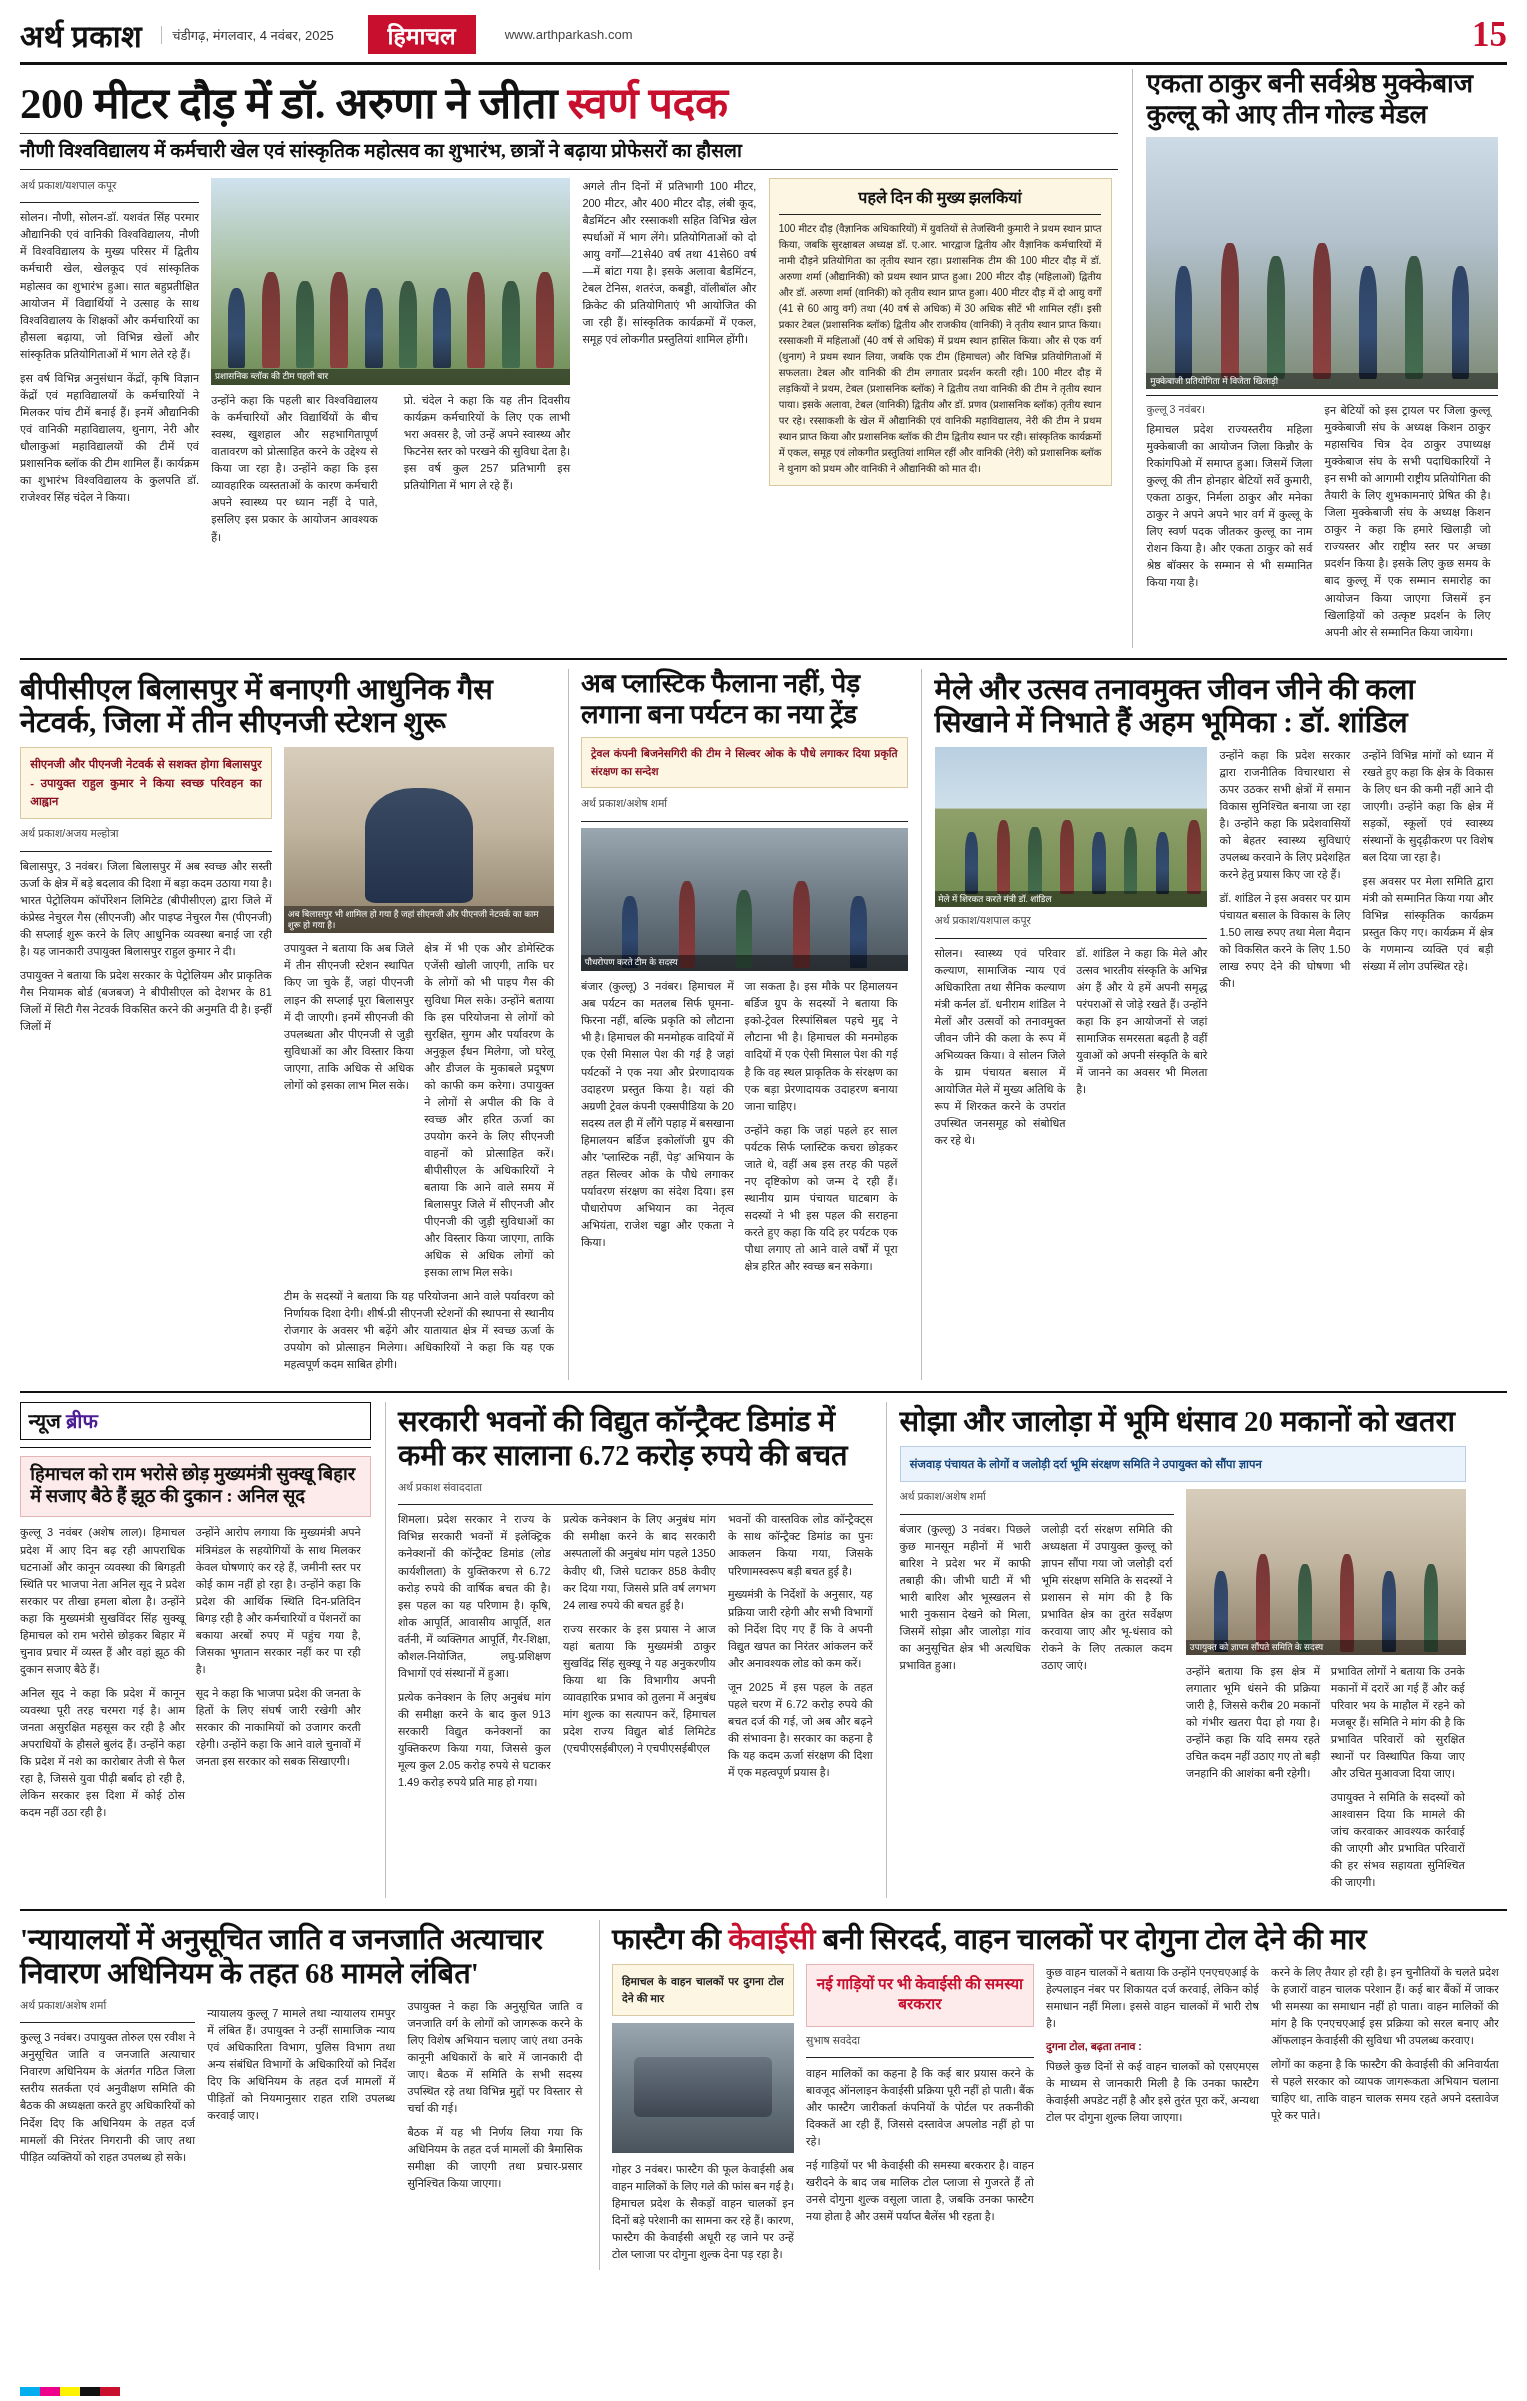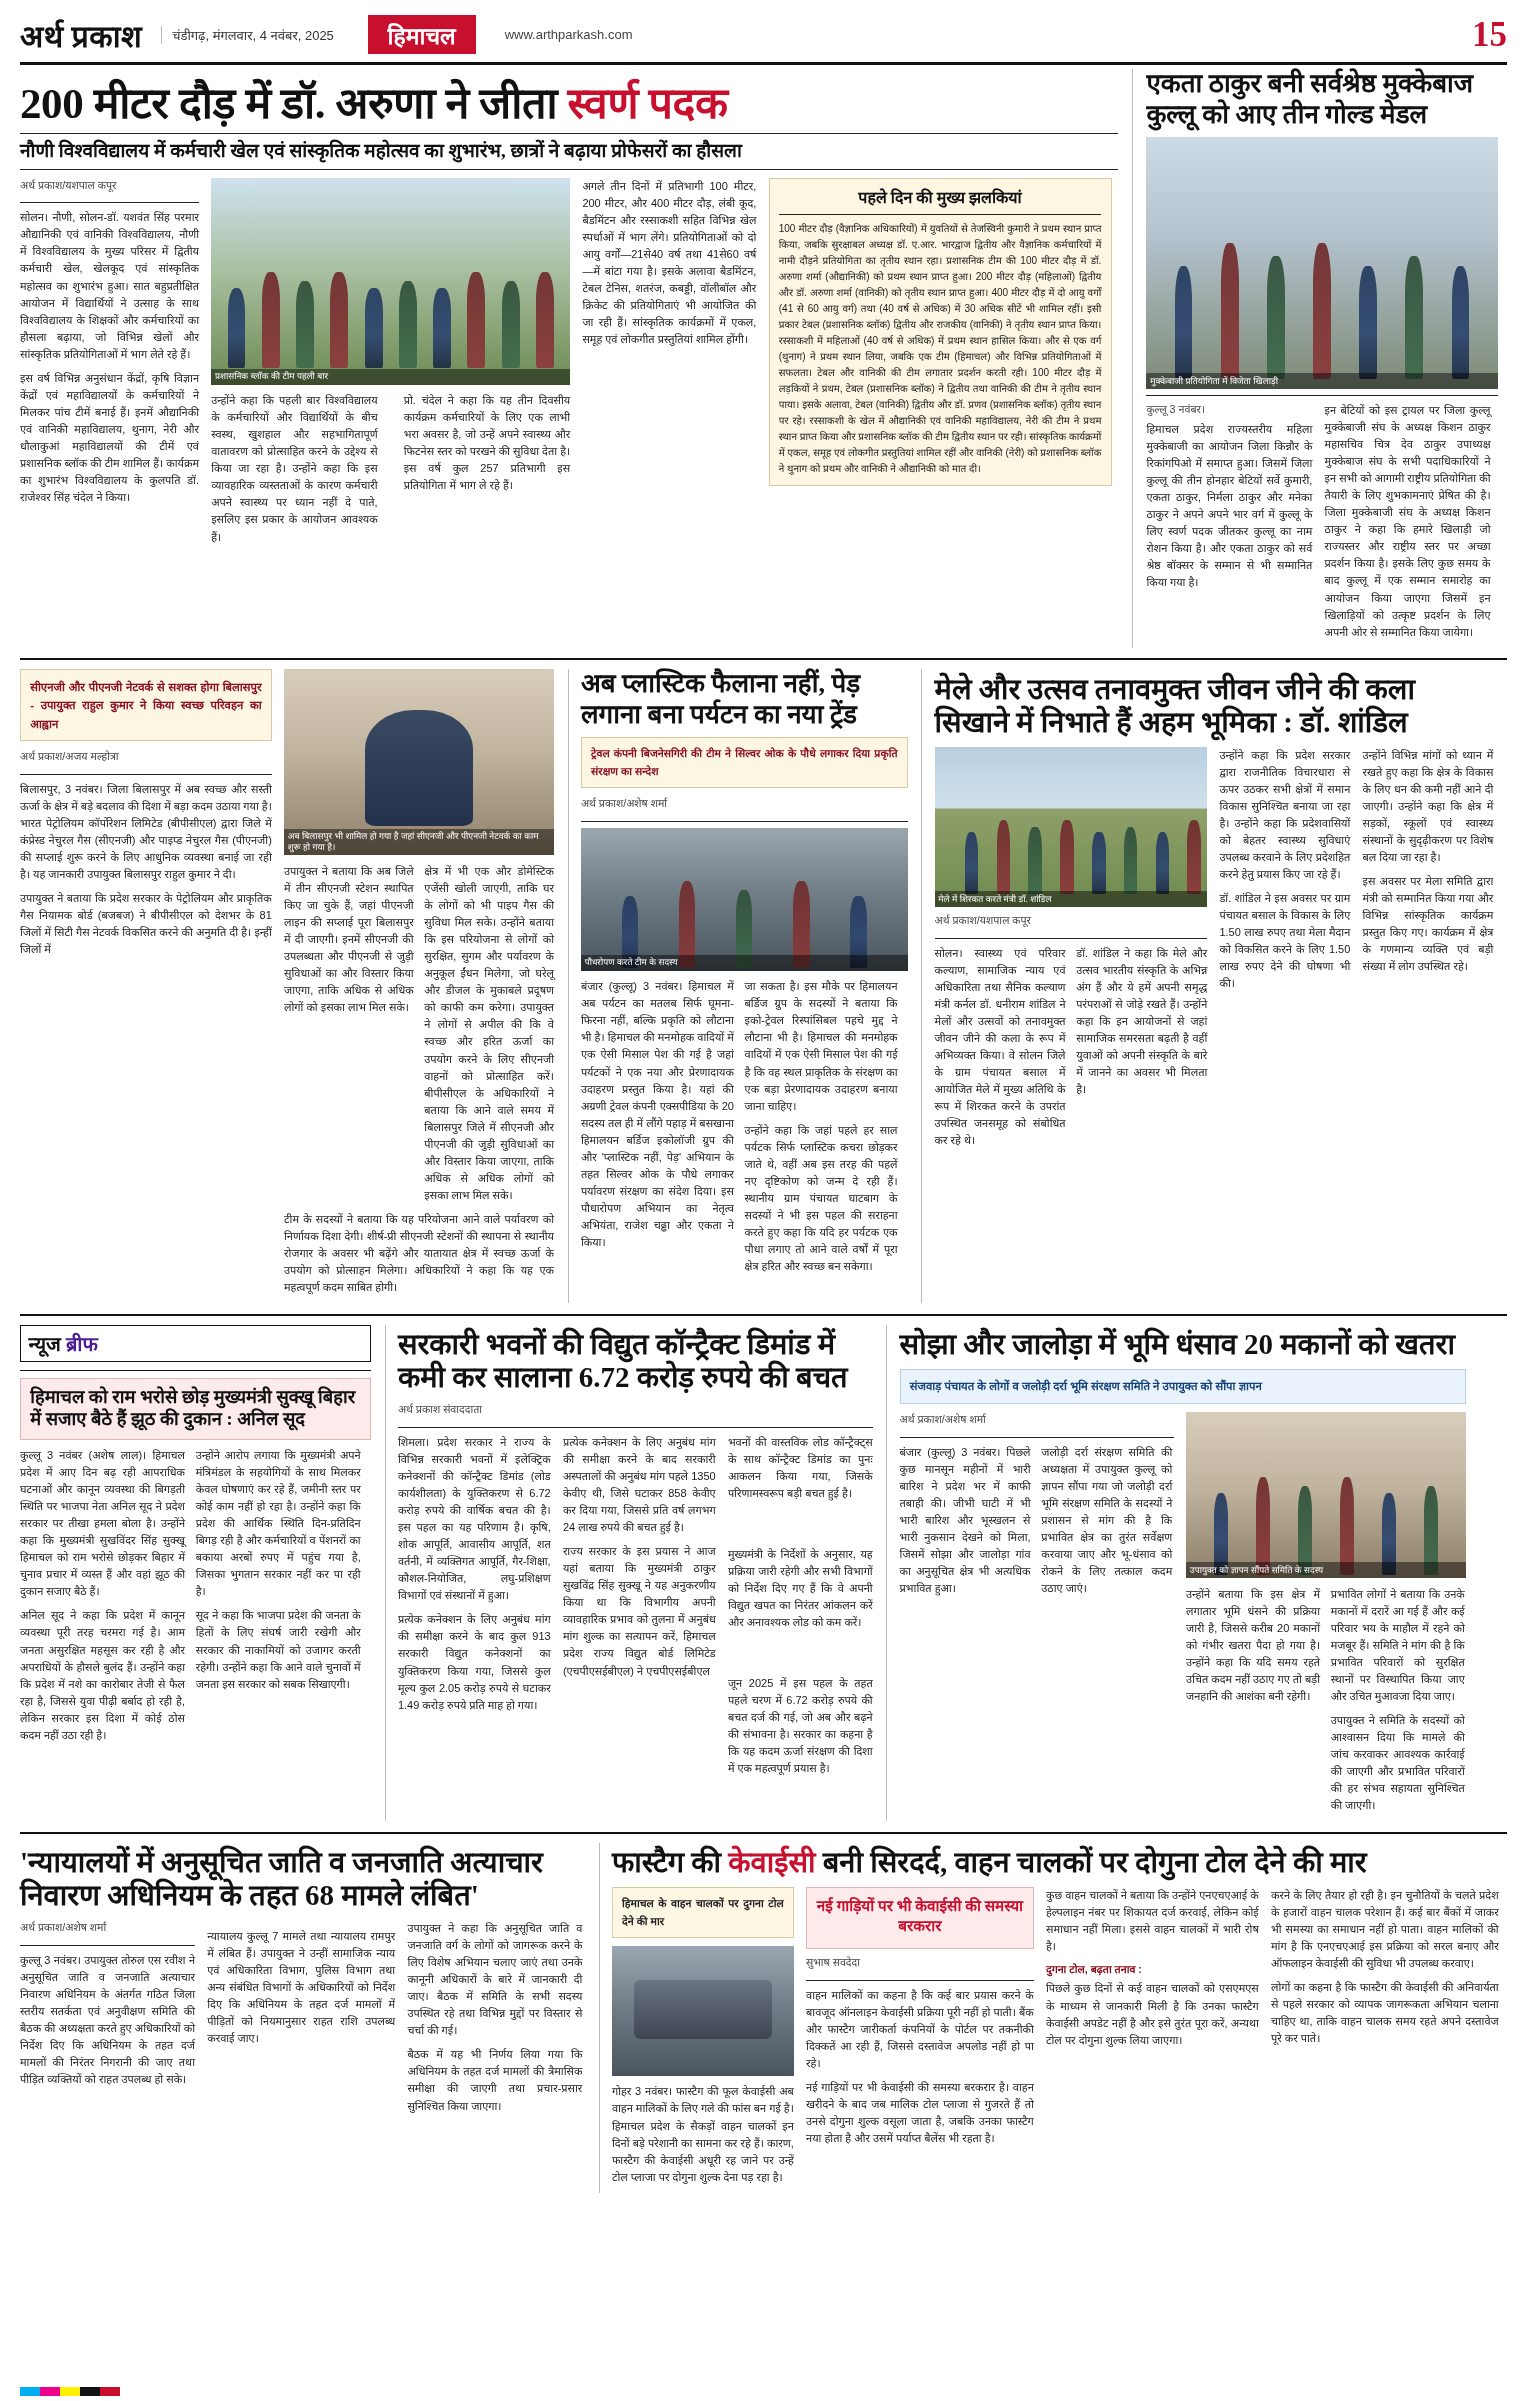--- a/index.html
+++ b/index.html
@@ -241,20 +241,21 @@
         </div>
       </div>
     </div>
   </div>
 
   <div class="hr-section"></div>
 
   <div class="row gap">
 
     <div class="col" style="width:534px;">
+      <div class="sec-head">बीपीसीएल बिलासपुर में बनाएगी आधुनिक गैस नेटवर्क, जिला में तीन सीएनजी स्टेशन शुरू</div>
       <div class="row" style="gap:12.2px;">
         <div class="col" style="width:252px;">
           <div class="box-cream" style="margin-bottom:7.6px;">
             <div class="kicker" style="font-size:11.4px; font-weight:bold; color:#8a1020;">सीएनजी और पीएनजी नेटवर्क से सशक्त होगा बिलासपुर - उपायुक्त राहुल कुमार ने किया स्वच्छ परिवहन का आह्वान</div>
           </div>
           <div class="byline">अर्थ प्रकाश/अजय मल्होत्रा</div>
           <div class="rule-thin"></div>
           <p class="body">बिलासपुर, 3 नवंबर। जिला बिलासपुर में अब स्वच्छ और सस्ती ऊर्जा के क्षेत्र में बड़े बदलाव की दिशा में बड़ा कदम उठाया गया है। भारत पेट्रोलियम कॉर्पोरेशन लिमिटेड (बीपीसीएल) द्वारा जिले में कंप्रेस्ड नेचुरल गैस (सीएनजी) और पाइप्ड नेचुरल गैस (पीएनजी) की सप्लाई शुरू करने के लिए आधुनिक व्यवस्था बनाई जा रही है। यह जानकारी उपायुक्त बिलासपुर राहुल कुमार ने दी।</p>
           <p class="body">उपायुक्त ने बताया कि प्रदेश सरकार के पेट्रोलियम और प्राकृतिक गैस नियामक बोर्ड (बजबज) ने बीपीसीएल को देशभर के 81 जिलों में सिटी गैस नेटवर्क विकसित करने की अनुमति दी है। इन्हीं जिलों में</p>
         </div>
@@ -369,21 +370,21 @@
       <div class="rule-thin"></div>
       <div class="row" style="gap:12.2px;">
         <div class="col" style="width:153px;">
           <p class="body">शिमला। प्रदेश सरकार ने राज्य के विभिन्न सरकारी भवनों में इलेक्ट्रिक कनेक्शनों की कॉन्ट्रैक्ट डिमांड (लोड कार्यशीलता) के युक्तिकरण से 6.72 करोड़ रुपये की वार्षिक बचत की है। इस पहल का यह परिणाम है। कृषि, शोक आपूर्ति, आवासीय आपूर्ति, शत वर्तनी, में व्यक्तिगत आपूर्ति, गैर-शिक्षा, कौशल-नियोजित, लघु-प्रशिक्षण विभागों एवं संस्थानों में हुआ।</p>
           <p class="body">प्रत्येक कनेक्शन के लिए अनुबंध मांग की समीक्षा करने के बाद कुल 913 सरकारी विद्युत कनेक्शनों का युक्तिकरण किया गया, जिससे कुल मूल्य कुल 2.05 करोड़ रुपये से घटाकर 1.49 करोड़ रुपये प्रति माह हो गया।</p>
         </div>
         <div class="col" style="width:153px;">
           <p class="body">प्रत्येक कनेक्शन के लिए अनुबंध मांग की समीक्षा करने के बाद सरकारी अस्पतालों की अनुबंध मांग पहले 1350 केवीए थी, जिसे घटाकर 858 केवीए कर दिया गया, जिससे प्रति वर्ष लगभग 24 लाख रुपये की बचत हुई है।</p>
           <p class="body">राज्य सरकार के इस प्रयास ने आज यहां बताया कि मुख्यमंत्री ठाकुर सुखविंद्र सिंह सुक्खू ने यह अनुकरणीय किया था कि विभागीय अपनी व्यावहारिक प्रभाव को तुलना में अनुबंध मांग शुल्क का सत्यापन करें, हिमाचल प्रदेश राज्य विद्युत बोर्ड लिमिटेड (एचपीएसईबीएल) ने एचपीएसईबीएल</p>
         </div>
-        <div class="col" style="width:145px;gap:37px;">
+        <div class="col" style="width:145px;">
           <p class="body">भवनों की वास्तविक लोड कॉन्ट्रैक्ट्स के साथ कॉन्ट्रैक्ट डिमांड का पुनः आकलन किया गया, जिसके परिणामस्वरूप बड़ी बचत हुई है।</p>
           <p class="body">मुख्यमंत्री के निर्देशों के अनुसार, यह प्रक्रिया जारी रहेगी और सभी विभागों को निर्देश दिए गए हैं कि वे अपनी विद्युत खपत का निरंतर आंकलन करें और अनावश्यक लोड को कम करें।</p>
           <p class="body">जून 2025 में इस पहल के तहत पहले चरण में 6.72 करोड़ रुपये की बचत दर्ज की गई, जो अब और बढ़ने की संभावना है। सरकार का कहना है कि यह कदम ऊर्जा संरक्षण की दिशा में एक महत्वपूर्ण प्रयास है।</p>
         </div>
       </div>
     </div>
 
     <div class="col vrule" style="width:580px; padding-left:12.2px;">
       <div class="sec-head">सोझा और जालोड़ा में भूमि धंसाव 20 मकानों को खतरा</div>
       <div class="box-blue" style="margin-bottom:7.6px;">

